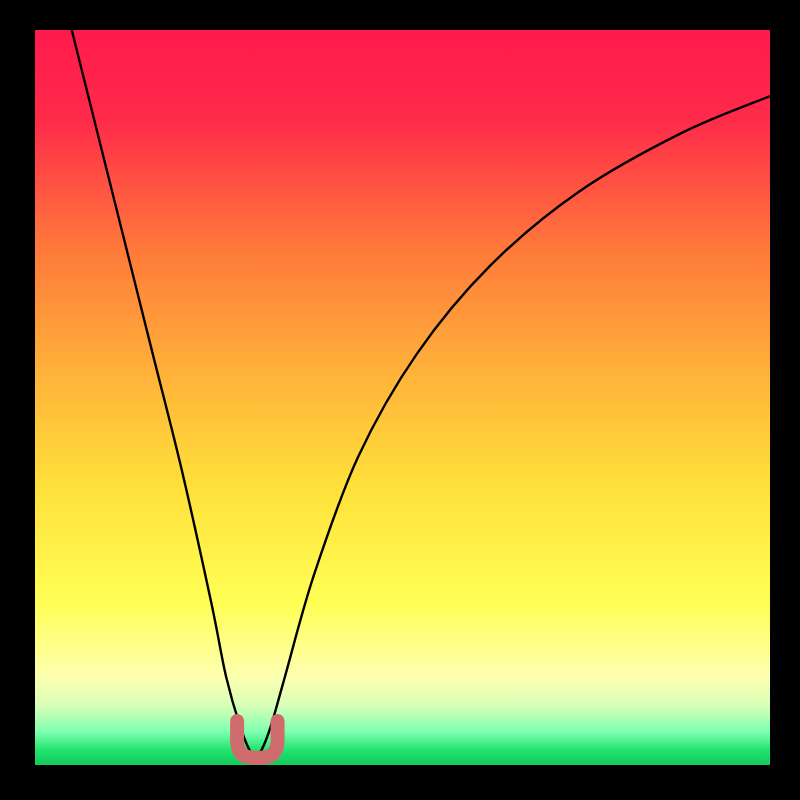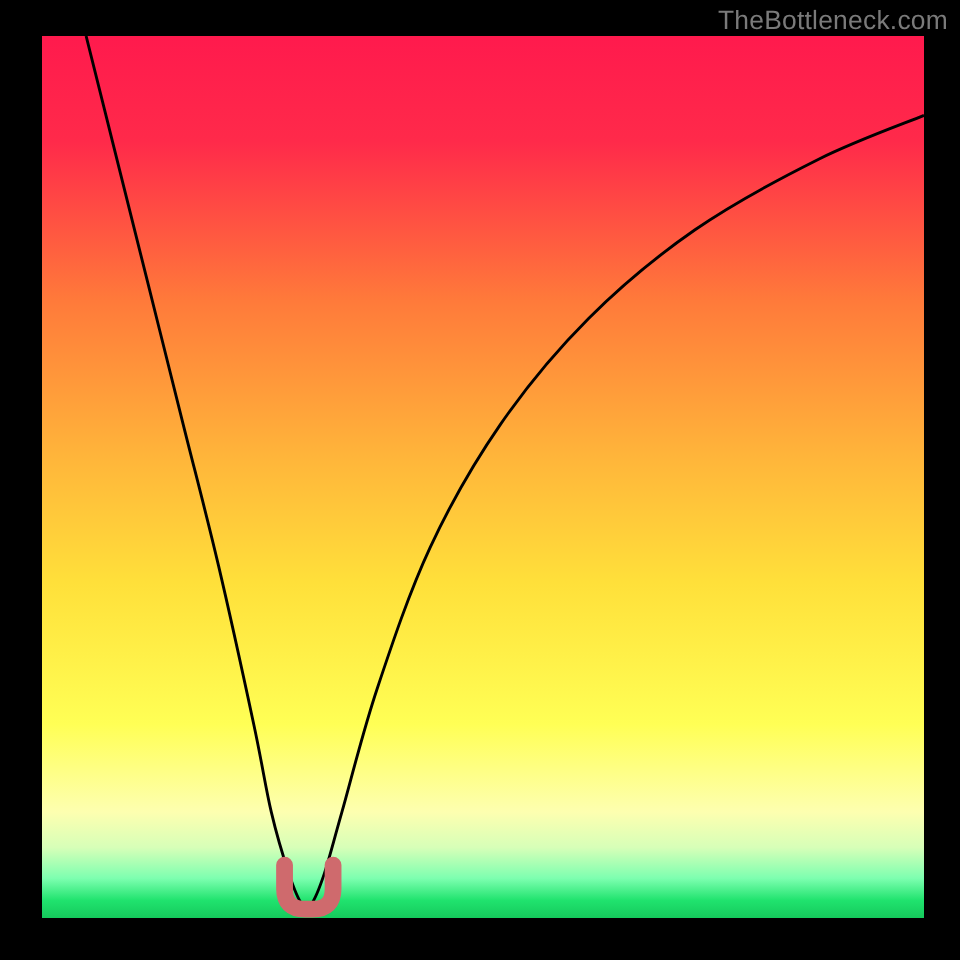--- a/index.html
+++ b/index.html
@@ -32,21 +32,20 @@
   svg {
     position: absolute;
     top: 0;
     left: 0;
   }
 </style>
 </head>
 <body>
 
 <div class="frame">
-  <div class="watermark">TheBottleneck.com</div>
 
   <svg id="plot" width="800" height="800" viewBox="0 0 800 800">
     <defs>
       <linearGradient id="bg-grad" x1="0" y1="0" x2="0" y2="1">
           <stop offset="0%" stop-color="#ff1a4d"></stop>
           <stop offset="12%" stop-color="#ff2a4a"></stop>
           <stop offset="30%" stop-color="#ff7a3a"></stop>
           <stop offset="48%" stop-color="#ffb63a"></stop>
           <stop offset="62%" stop-color="#ffe03a"></stop>
           <stop offset="78%" stop-color="#ffff55"></stop>

